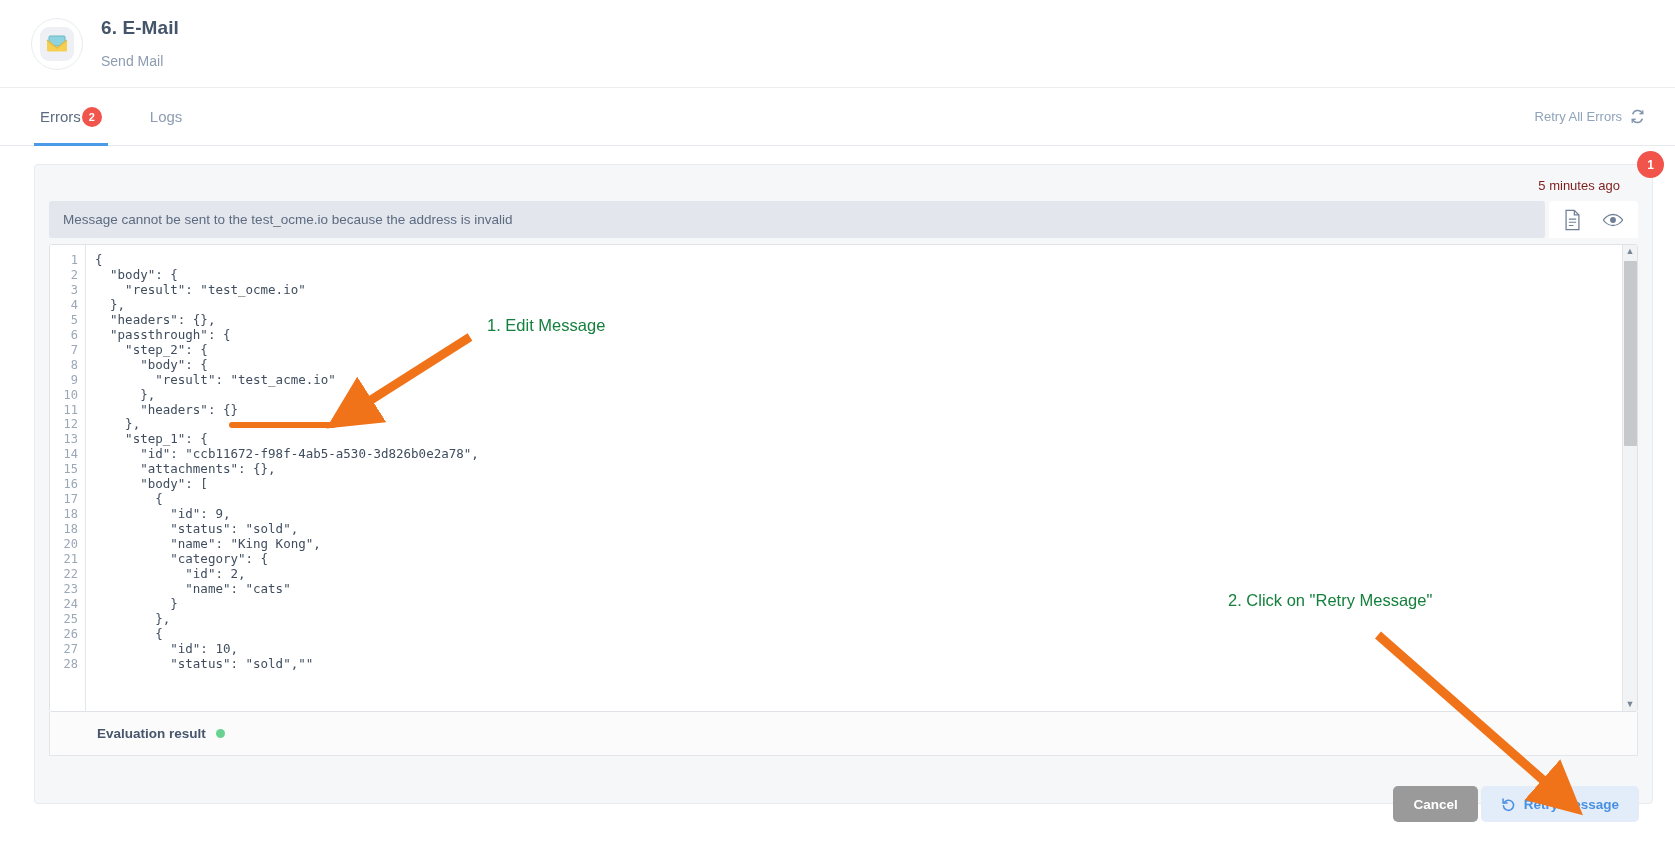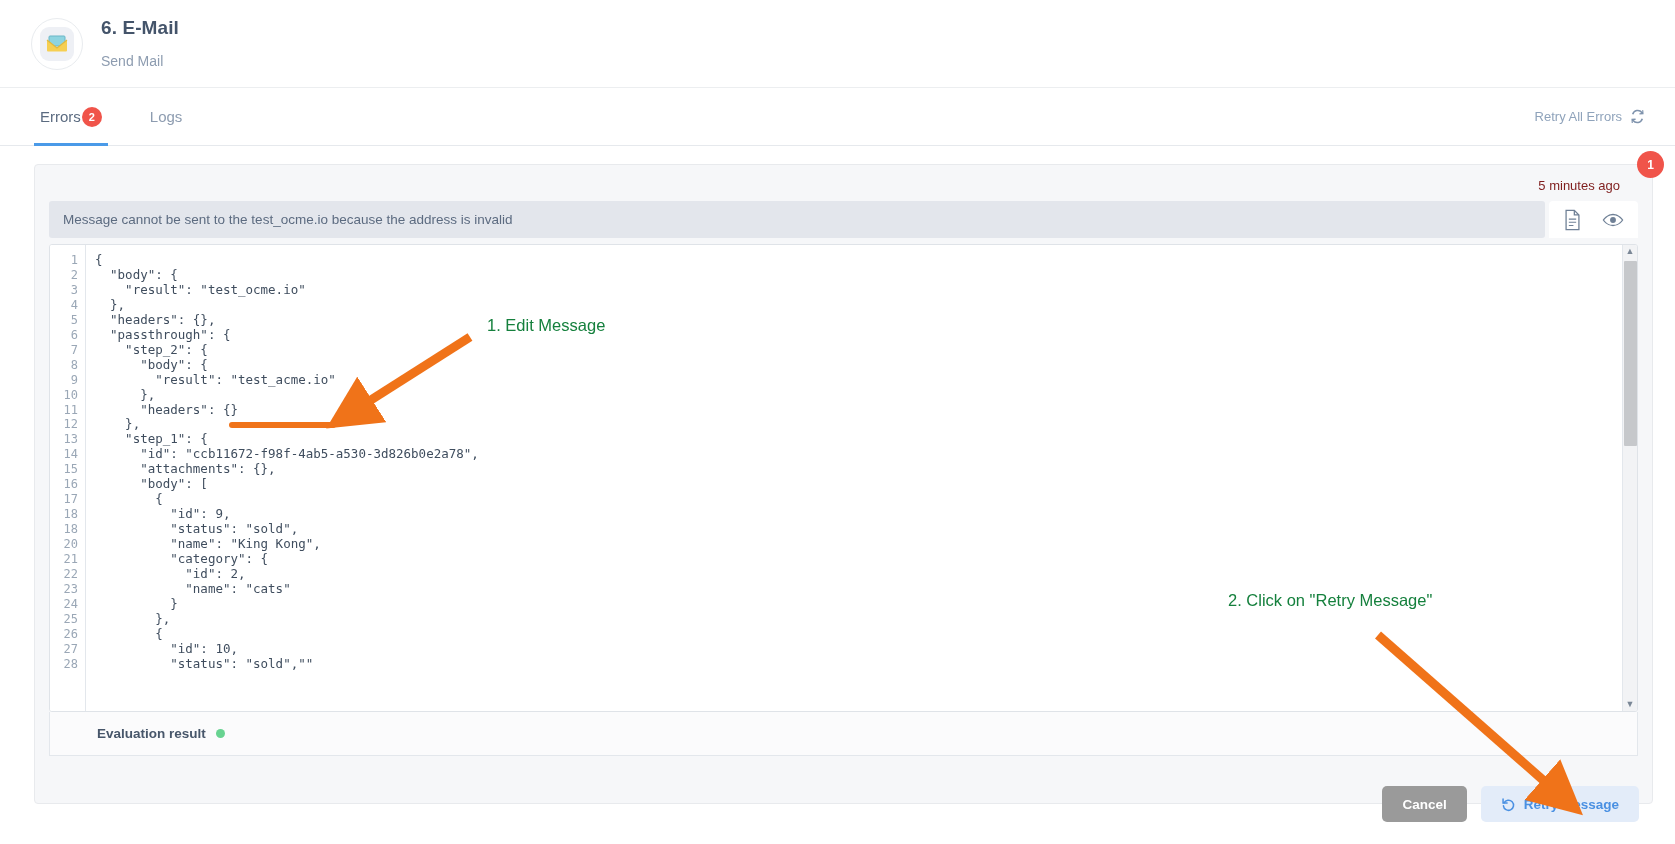--- a/index.html
+++ b/index.html
@@ -216,21 +216,21 @@
     gap: 10px;
   }
   .eval-label { font-size: 13.5px; font-weight: bold; color: #47566a; margin-left: 33px; }
   .eval-dot { width: 9px; height: 9px; border-radius: 50%; background: #68d391; }
 
   
   .footer-actions {
     position: absolute;
     right: 36px;
     bottom: 22px;
-    display: flex; gap: 14px;
+    display: flex; gap: 3px;
     align-items: center;
   }
   .btn {
     border: none;
     border-radius: 5px;
     font-family: "Liberation Sans", sans-serif;
     font-size: 13.5px;
     font-weight: bold;
     cursor: pointer;
     height: 36px;

